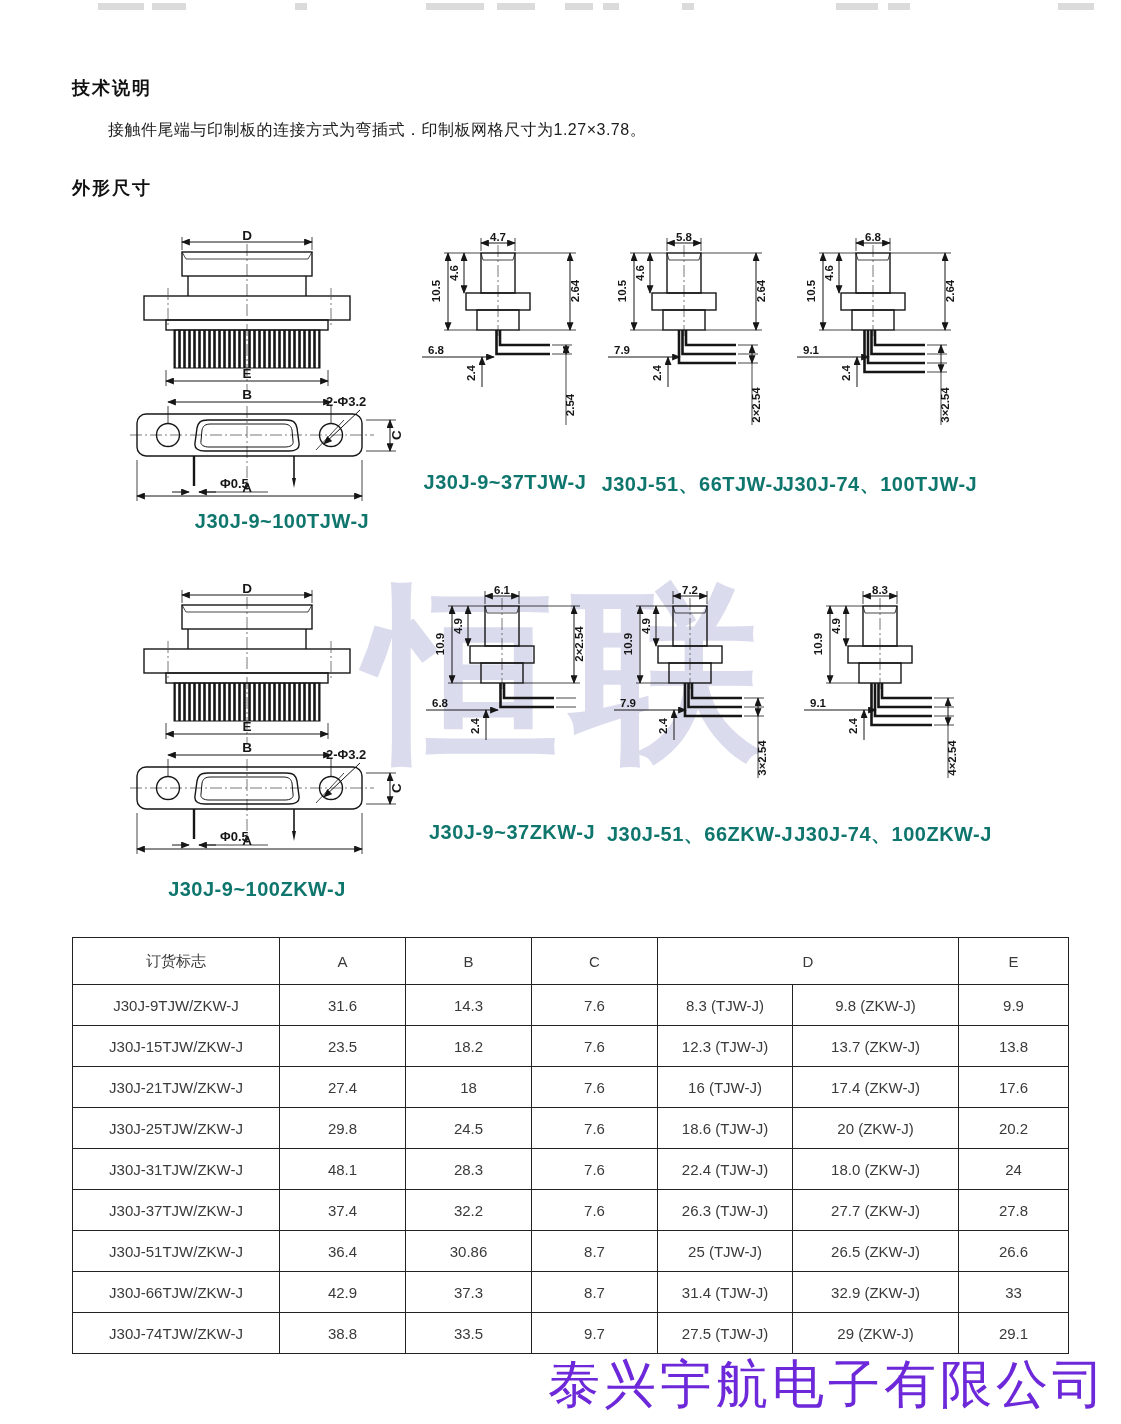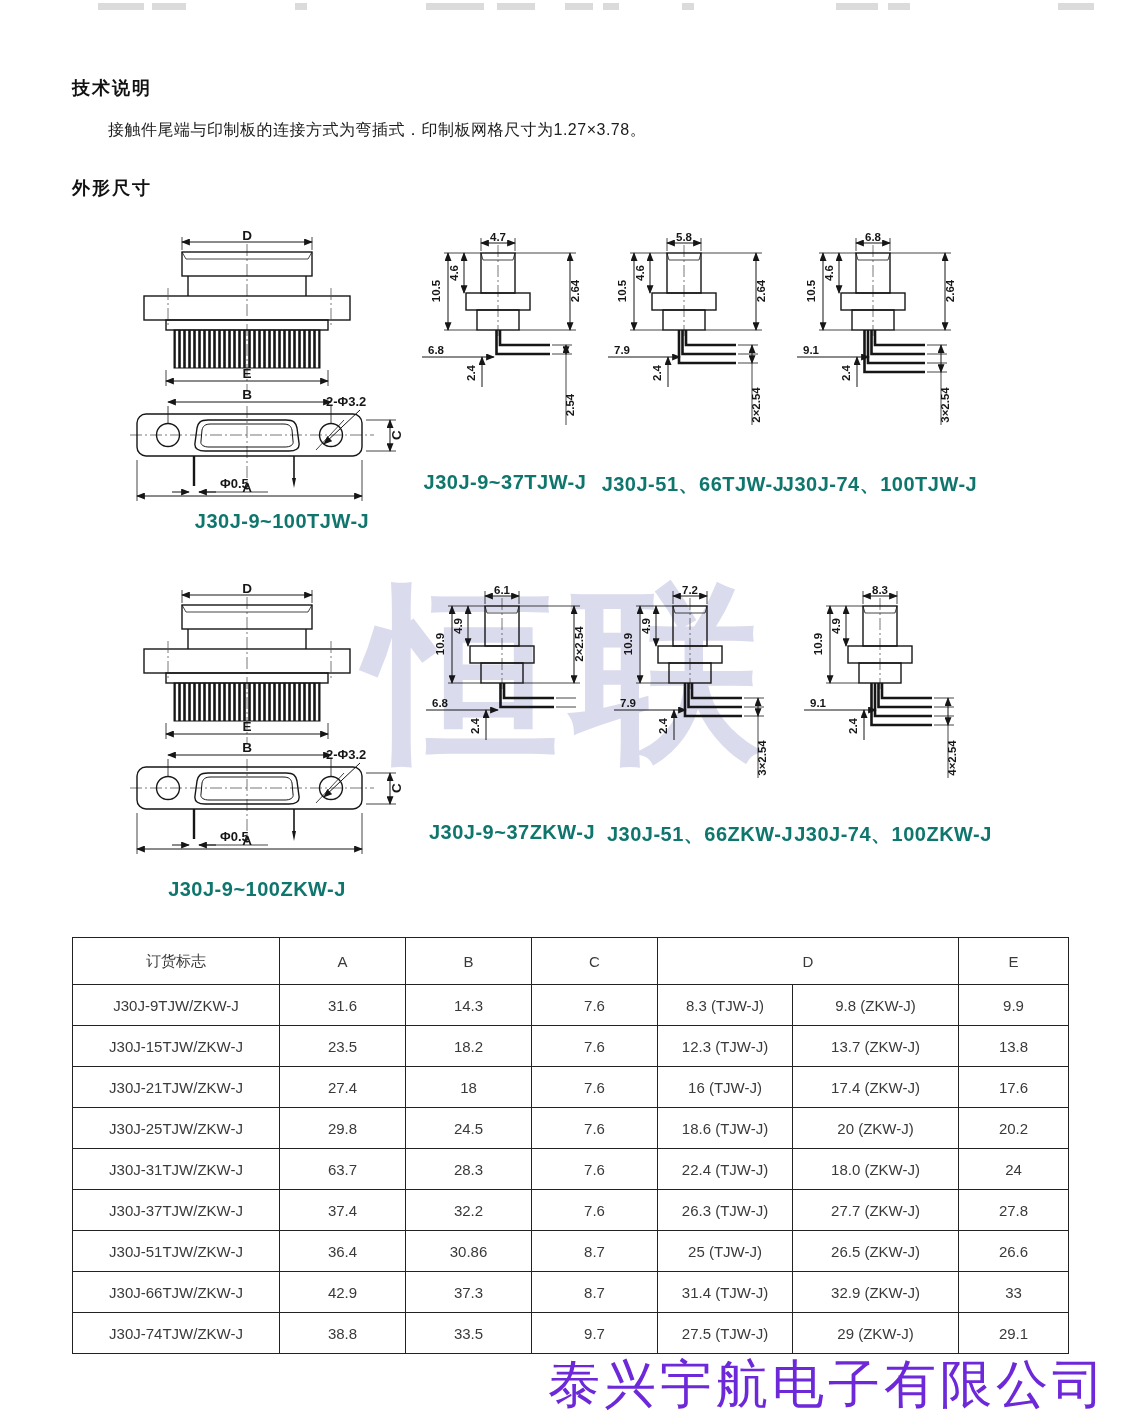--- a/index.html
+++ b/index.html
@@ -680,21 +680,21 @@
     <td>J30J-25TJW/ZKW-J</td>
     <td>29.8</td>
     <td>24.5</td>
     <td>7.6</td>
     <td>18.6 (TJW-J)</td>
     <td>20 (ZKW-J)</td>
     <td>20.2</td>
   </tr>
           <tr>
     <td>J30J-31TJW/ZKW-J</td>
-    <td>63.7</td>
+    <td>48.1</td>
     <td>28.3</td>
     <td>7.6</td>
     <td>22.4 (TJW-J)</td>
     <td>18.0 (ZKW-J)</td>
     <td>24</td>
   </tr>
           <tr>
     <td>J30J-37TJW/ZKW-J</td>
     <td>37.4</td>
     <td>32.2</td>

